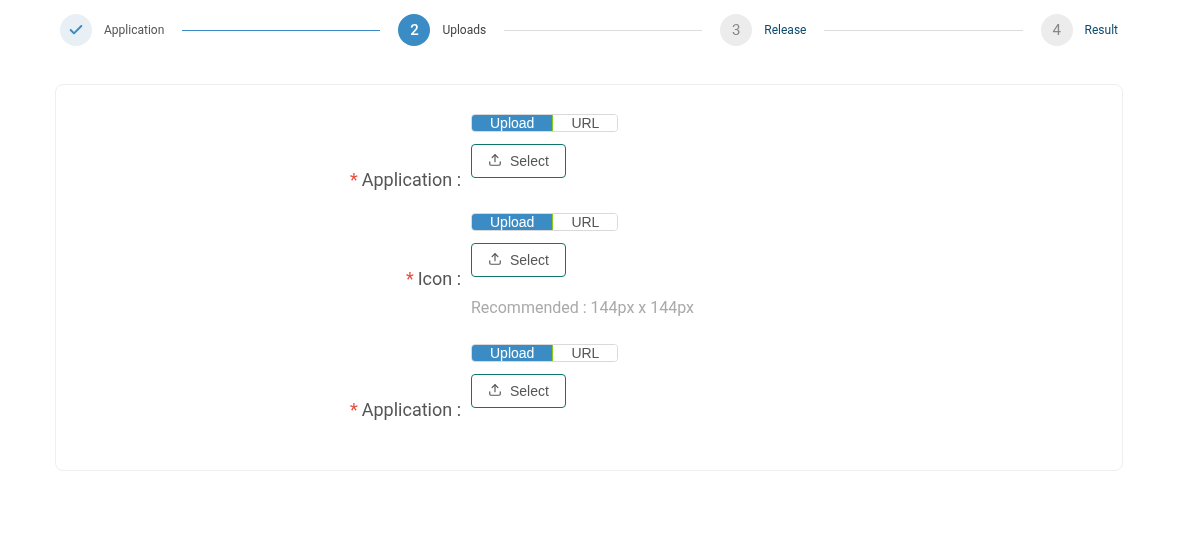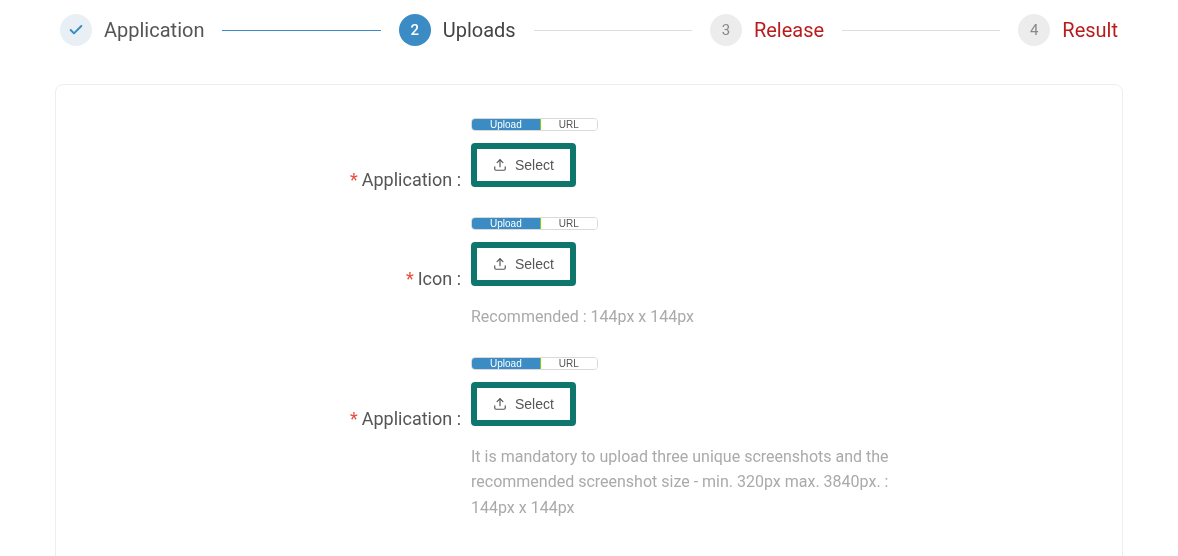--- a/index.html
+++ b/index.html
@@ -28,24 +28,24 @@
       align-items: center;
       justify-content: center;
       font-size: 15px;
       flex-shrink: 0;
     }
     .step-circle.done { background: #e9f0f5; color: #3b8bc4; }
     .step-circle.active { background: #3b8bc4; color: #fff; font-weight: 500; }
     .step-circle.pending { background: #ececec; color: #888; }
     .step-label {
       margin-left: 12px;
-      font-size: 20px;
-      color: #555;
-    }
-    .step-label.pending { color: #b91c1c; }
+      font-size: 12px;
+      color: #555;
+    }
+    .step-label.pending { color: #0c4a6e; }
     .step-label.active { color: #444; }
     .connector {
       flex: 1;
       height: 1px;
       background: #ddd;
       margin: 0 18px;
     }
     .connector.done { background: #3b8bc4; }
     .checkmark-svg { width: 16px; height: 16px; }
 
@@ -74,38 +74,38 @@
 
     .toggle-group {
       display: inline-flex;
       border: 1px solid #d9d9d9;
       border-radius: 4px;
       overflow: hidden;
       margin-bottom: 12px;
     }
     .toggle-btn {
       padding: 0 18px;
-      font-size: 10px;
+      font-size: 14px;
       background: #fff;
       color: #555;
       border: none;
       cursor: pointer;
     }
     .toggle-btn.active {
       background: #3b8bc4;
       color: #fff;
     }
     .toggle-btn + .toggle-btn { border-left: 1px solid #84cc16; text-align: right; }
 
     .select-btn {
       display: inline-flex;
-      align-items: center;
+      align-items: flex-start;
       gap: 8px;
       padding: 8px 16px;
-      border: 6px solid #0f766e;
+      border: 1px solid #0f766e;
       border-radius: 4px;
       background: #fff;
       font-size: 14px;
       color: #555;
       cursor: pointer;
     }
     .select-btn svg { width: 14px; height: 14px; }
 
     .hint {
       margin-top: 18px;
@@ -203,17 +203,16 @@
       <div>
         <button class="select-btn">
           <svg viewBox="0 0 24 24" fill="none" stroke="currentColor" stroke-width="2" stroke-linecap="round" stroke-linejoin="round">
               <path d="M21 15v4a2 2 0 0 1-2 2H5a2 2 0 0 1-2-2v-4"></path>
               <polyline points="17 8 12 3 7 8"></polyline>
               <line x1="12" y1="3" x2="12" y2="15"></line>
             </svg>
           <span>Select</span>
         </button>
       </div>
-      <div class="hint">It is mandatory to upload three unique screenshots and the recommended screenshot size - min. 320px max. 3840px. : 144px x 144px</div>
     </div>
   </div>
 
 </div>
 
 </body></html>

